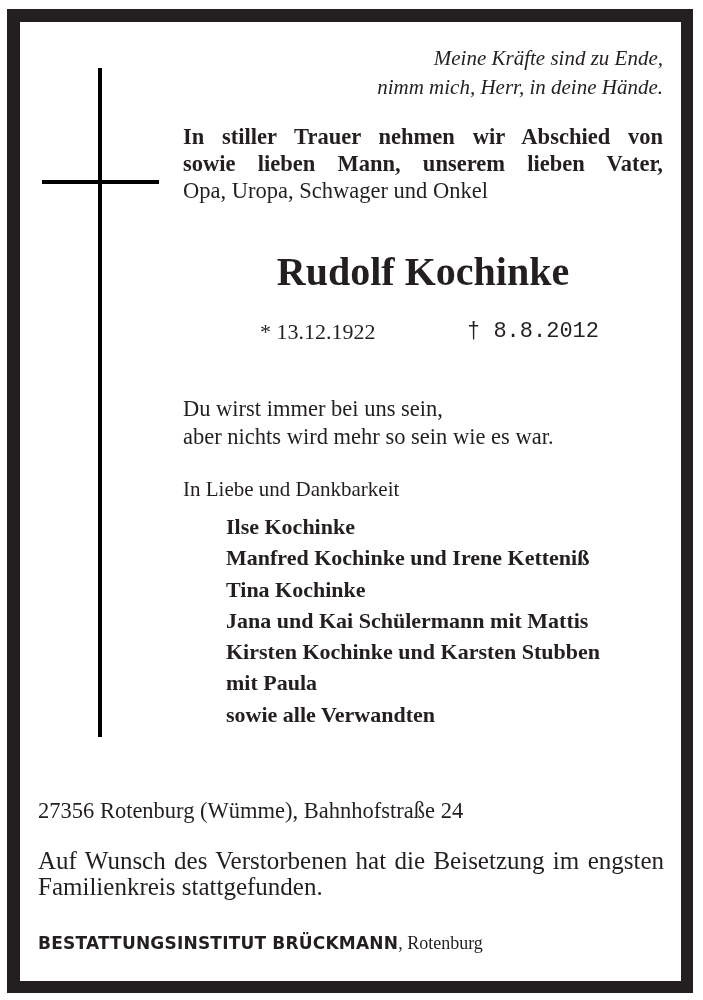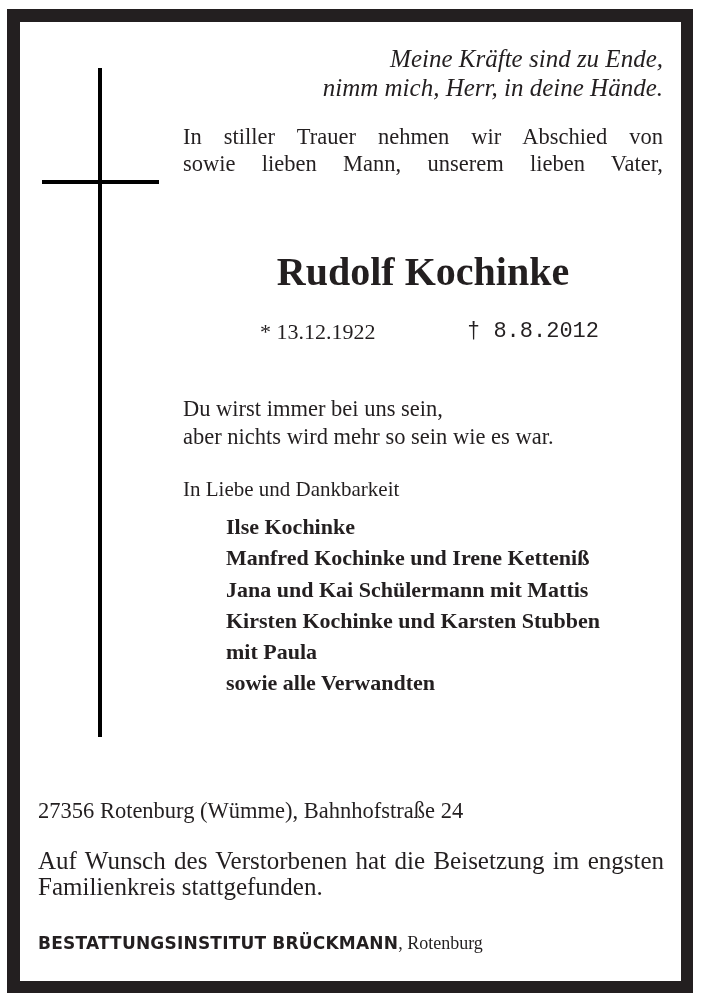--- a/index.html
+++ b/index.html
@@ -4,24 +4,24 @@
 <style>
   html, body { margin: 0; padding: 0; background: #ffffff; }
   body { width: 703px; height: 1000px; position: relative; overflow: hidden;
          font-family: "Liberation Serif", "DejaVu Serif", serif; color: #231f20; }
   .frame { position: absolute; left: 7px; top: 9px; width: 686px; height: 984px;
            background: #231f20; }
   .inner { position: absolute; left: 20px; top: 22px; width: 661px; height: 959px; background: #fff; }
   .cross-v { position: absolute; left: 98px; top: 68px; width: 4px; height: 669px; background: #000; }
   .cross-h { position: absolute; left: 42px; top: 180px; width: 117px; height: 4px; background: #000; }
   .abs { position: absolute; }
-  .motto { right: 40px; top: 44px; text-align: right; font-style: italic; font-size: 25px; line-height: 29px; }
+  .motto { right: 40px; top: 44px; text-align: right; font-style: italic; font-size: 21px; line-height: 29px; }
   .intro { left: 183px; top: 123px; width: 480px; font-size: 22.5px; line-height: 27px; text-align: justify; }
   .intro span { display: block; }
-  .intro .just { text-align-last: justify; }
+  .intro .just { text-align-last: justify; font-weight: bold; }
   .name { left: 183px; top: 244px; width: 480px; text-align: center; font-weight: bold; font-size: 40px; line-height: 56px; }
   .dates { top: 318px; font-size: 22px; line-height: 28px; }
   .born { left: 260px; text-align: center; }
   .died { left: 467px; font-family: Liberation Mono, monospace; }
   .verse { left: 183px; top: 395px; font-size: 22.5px; line-height: 28px; }
   .thanks { left: 183px; top: 475px; font-size: 21px; line-height: 28px; }
   .names { left: 183px; top: 511px; font-size: 22px; line-height: 31.3px; font-weight: bold; }
   .names div { white-space: nowrap; margin-left: 43px; }
   .address { left: 38px; top: 797px; font-size: 22.5px; line-height: 28px; }
   .notice { left: 38px; top: 848px; width: 626px; font-size: 25px; line-height: 26px; }
@@ -42,37 +42,39 @@
 <div class="abs cross-h"></div>
 
 <div class="abs motto">
   <div>Meine Kräfte sind zu Ende,</div>
   <div>nimm mich, Herr, in deine Hände.</div>
 </div>
 
 <div class="abs intro">
   <span class="just">In stiller Trauer nehmen wir Abschied von</span>
   <span class="just">sowie lieben Mann, unserem lieben Vater,</span>
+  <span>Opa, Uropa, Schwager und Onkel</span>
 </div>
 
 <div class="abs name">Rudolf Kochinke</div>
 
 <div class="abs dates born">* 13.12.1922</div>
 <div class="abs dates died">† 8.8.2012</div>
 
 <div class="abs verse">
   <div>Du wirst immer bei uns sein,</div>
   <div>aber nichts wird mehr so sein wie es war.</div>
 </div>
 
 <div class="abs thanks">In Liebe und Dankbarkeit</div>
 
 <div class="abs names">
   <div>Ilse Kochinke</div>
   <div>Manfred Kochinke und Irene Ketteniß</div>
+  <div>Tina Kochinke</div>
   <div>Jana und Kai Schülermann mit Mattis</div>
   <div>Kirsten Kochinke und Karsten Stubben</div>
   <div>mit Paula</div>
   <div>sowie alle Verwandten</div>
 </div>
 
 <div class="abs address">27356 Rotenburg (Wümme), Bahnhofstraße 24</div>
 
 <div class="abs notice">
   <span class="just">Auf Wunsch des Verstorbenen hat die Beisetzung im engsten</span>

